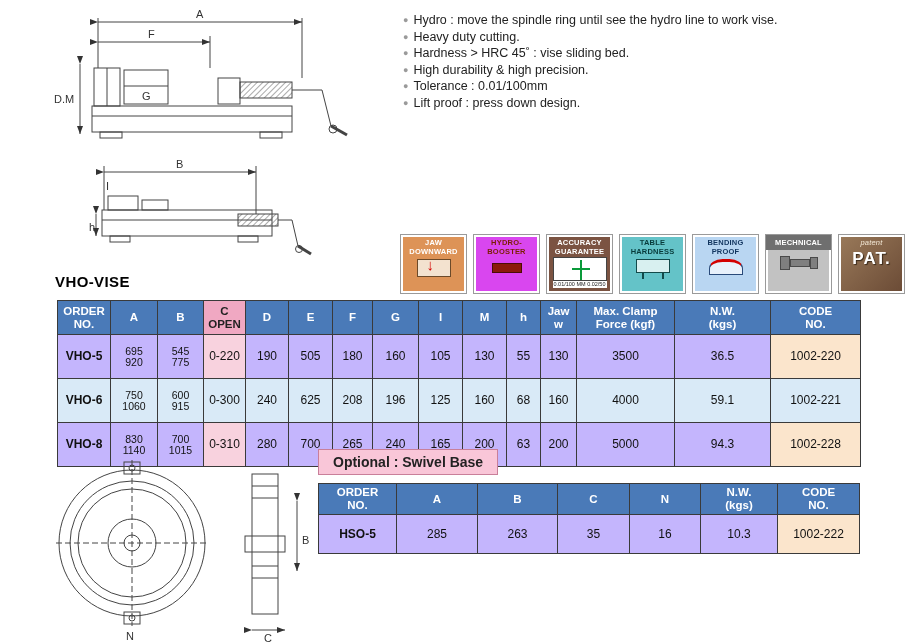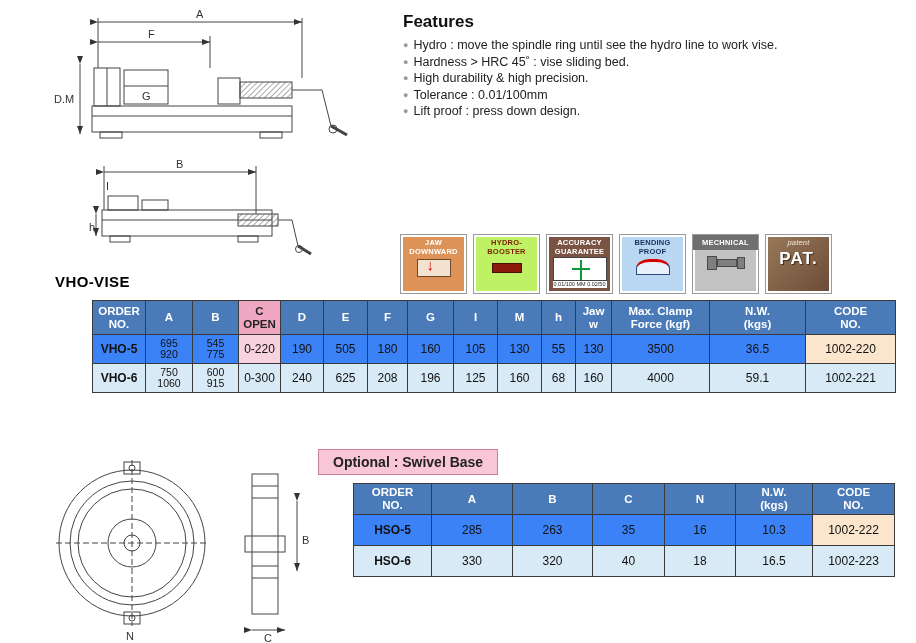--- a/index.html
+++ b/index.html
@@ -15,21 +15,21 @@
   .features li { font-size:12.5px; color:#222; line-height:16.5px; padding-left:15px; text-indent:-15px; }
   .features .dot { color:#9a9a9a; font-size:9px; margin-right:5px; vertical-align:1px; text-indent:0; }
 
   
   .badges { left:400px; top:234px; width:510px; height:62px; display:flex; gap:6px; }
   .badge { width:67px; height:60px; border:1px solid #9a9a9a; box-shadow:inset 0 0 0 2px #fff;
            display:flex; flex-direction:column; align-items:center; padding-top:3px; overflow:hidden; }
   .badge-label { font-size:7.5px; font-weight:bold; text-align:center; white-space:pre-line; line-height:9px; letter-spacing:0.2px; }
   .badge-icon { margin-top:3px; position:relative; }
   .b1 { background:#dd9357; } .b1 .badge-label { color:#fff; }
-  .b2 { background:#bef264; } .b2 .badge-label { color:#7a1f00; }
+  .b2 { background:#d946ef; } .b2 .badge-label { color:#7a1f00; }
   .b3 { background:#7b5342; } .b3 .badge-label { color:#fff; }
   .b4 { background:#64c3c8; } .b4 .badge-label { color:#083b3b; }
   .b5 { background:#b9d6f2; } .b5 .badge-label { color:#12355f; }
   .b6 { background:#c2c2c2; padding-top:0; } .b6 .badge-label { color:#fff; background:#6f6f6f; width:100%; padding:3px 0; }
   .b7 { background:linear-gradient(135deg,#9a7a5a,#6a4a35); } .b7 .badge-label { color:#f5ead8; font-style:italic; font-weight:normal; }
   .mini-jaw { width:34px; height:18px; background:#f3e2cf; border:1px solid #6b4a2a; }
   .red-arrow { position:absolute; left:10px; top:-3px; color:#d40000; font-size:15px; font-weight:bold; }
   .mini-cyl { width:30px; height:10px; background:#8b1a0a; border:1px solid #4a0d05; margin-top:4px; }
   .acc-panel { width:54px; height:24px; background:#fff; border:1px solid #444; position:relative; margin-top:1px; }
   .acc-line { position:absolute; left:26px; top:2px; width:2px; height:20px; background:#0a9a3a; }
@@ -41,36 +41,36 @@
   .mini-spindle { display:flex; align-items:center; margin-top:6px; }
   .mini-spindle i { display:block; background:#7f7f7f; border:1px solid #4a4a4a; }
   .sp1 { width:10px; height:14px; } .sp2 { width:20px; height:8px; } .sp3 { width:8px; height:12px; }
   .pat-big { font-size:17px; font-weight:bold; color:#fff; text-shadow:1px 1px 1px #3a2a1a; margin-top:2px; letter-spacing:1px; }
 
   
   .vho-title { left:55px; top:273px; font-size:15px; font-weight:bold; color:#000; letter-spacing:0.4px; }
   .swivel-title { left:318px; top:449px; background:#f9c6d8; border:1px solid #c97f9a; padding:4px 14px; font-size:14px; font-weight:bold; color:#222; }
 
   
-  table { border-collapse:collapse; table-layout:fixed; position:absolute; background:#3b82f6;margin-left:35px; }
+  table { border-collapse:collapse; table-layout:fixed; position:absolute; background:#c4b5fd; }
   th, td { border:1px solid #3a3a3a; text-align:center; vertical-align:middle; overflow:hidden; }
   th { background:#4a7ab8; color:#fff; font-size:11.5px; font-weight:bold; white-space:pre-line; line-height:13px; }
   td { font-size:12px; color:#111; white-space:pre-line; line-height:13px; }
   td.small2 { font-size:10.5px; line-height:11px; }
   td.order { font-weight:bold; }
   .vho-table { left:57px; top:300px; width:803px; }
   .vho-table th { height:34px; }
-  .vho-table td { height:29px; }
+  .vho-table td { height:44px; }
   tr.alt td { background:#d9eaf7; }
   th.pinkh { background:#f0a8c2; color:#222; }
   td.pink { background:#f8d2de; }
   td.peach { background:#fbe5cc; }
   .hso-table { left:318px; top:483px; width:541px; }
   .hso-table th { height:31px; }
-  .hso-table td { height:31px; }
+  .hso-table td { height:39px; }
 
   
   .drw { position:absolute; }
   .drw text { font-size:11px; fill:#333; font-family:"Liberation Sans", sans-serif; }
 </style>
 </head>
 <body>
 
 <div class="page">
 
@@ -136,23 +136,23 @@
       <line x1="8" y1="56" x2="8" y2="78" marker-start="url(#ar2)" marker-end="url(#ar2)"></line>
       <rect x="22" y="78" width="20" height="6"></rect>
       <rect x="150" y="78" width="20" height="6"></rect>
     </g>
     <text x="88" y="10">B</text>
     <text x="18" y="32">I</text>
     <text x="1" y="73">h</text>
   </svg>
 
   <div class="abs features">
-    <div class="features-title">Features</div>
     <ul>
       <li><span class="dot">●</span><span>Hydro : move the spindle ring until see the hydro line to work vise.</span></li>
+      <li><span class="dot">●</span><span>Heavy duty cutting.</span></li>
       <li><span class="dot">●</span><span>Hardness &gt; HRC 45˚ :  vise sliding bed.</span></li>
       <li><span class="dot">●</span><span>High durability &amp; high precision.</span></li>
       <li><span class="dot">●</span><span>Tolerance : 0.01/100mm</span></li>
       <li><span class="dot">●</span><span>Lift proof : press down design.</span></li>
     </ul>
   </div>
 
   <div class="abs badges">
     <div class="badge b1">
       <div class="badge-label">JAW
@@ -170,20 +170,25 @@
         </div>
     </div>
     <div class="badge b3">
       <div class="badge-label">ACCURACY
 GUARANTEE</div>
       <div class="acc-panel">
         <div class="acc-line"></div>
           <div class="acc-cross"></div>
       </div>
       <div class="badge-sub">0.01/100 MM  0.02/50</div>
+    </div>
+    <div class="badge b4">
+      <div class="badge-label">TABLE
+HARDNESS</div>
+      <div class="mini-table"></div>
     </div>
     <div class="badge b5">
       <div class="badge-label">BENDING
 PROOF</div>
       <div class="mini-bend"></div>
     </div>
     <div class="badge b6">
       <div class="badge-label">MECHNICAL</div>
       <div class="mini-spindle">
         <i class="sp1"></i>
@@ -272,20 +277,39 @@
       <td>208</td>
       <td>196</td>
       <td>125</td>
       <td>160</td>
       <td>68</td>
       <td>160</td>
       <td>4000</td>
       <td>59.1</td>
       <td class="peach">1002-221</td>
     </tr>
+    <tr>
+      <td class="order">VHO-8</td>
+      <td class="small2">830
+1140</td>
+      <td class="small2">700
+1015</td>
+      <td class="pink">0-310</td>
+      <td>280</td>
+      <td>700</td>
+      <td>265</td>
+      <td>240</td>
+      <td>165</td>
+      <td>200</td>
+      <td>63</td>
+      <td>200</td>
+      <td>5000</td>
+      <td>94.3</td>
+      <td class="peach">1002-228</td>
+    </tr>
   </tbody>
     </table>
 
   <svg class="drw" style="left:52px; top:446px;" width="265" height="197" viewBox="0 0 265 197">
     <defs>
       <marker id="ar3" markerWidth="9" markerHeight="7" refX="8" refY="3" orient="auto">
         <path d="M0,0 L8,3 L0,6 Z" fill="#333"></path>
       </marker>
     </defs>
     <g stroke="#444" fill="none" stroke-width="1">
@@ -341,25 +365,16 @@
     </tr>
     <tr>
       <td class="order">HSO-5</td>
       <td>285</td>
       <td>263</td>
       <td>35</td>
       <td>16</td>
       <td>10.3</td>
       <td class="peach">1002-222</td>
     </tr>
-    <tr class="alt">
-      <td class="order">HSO-6</td>
-      <td>330</td>
-      <td>320</td>
-      <td>40</td>
-      <td>18</td>
-      <td>16.5</td>
-      <td class="peach">1002-223</td>
-    </tr>
   </tbody>
     </table>
 
 </div>
 
 </body></html>

